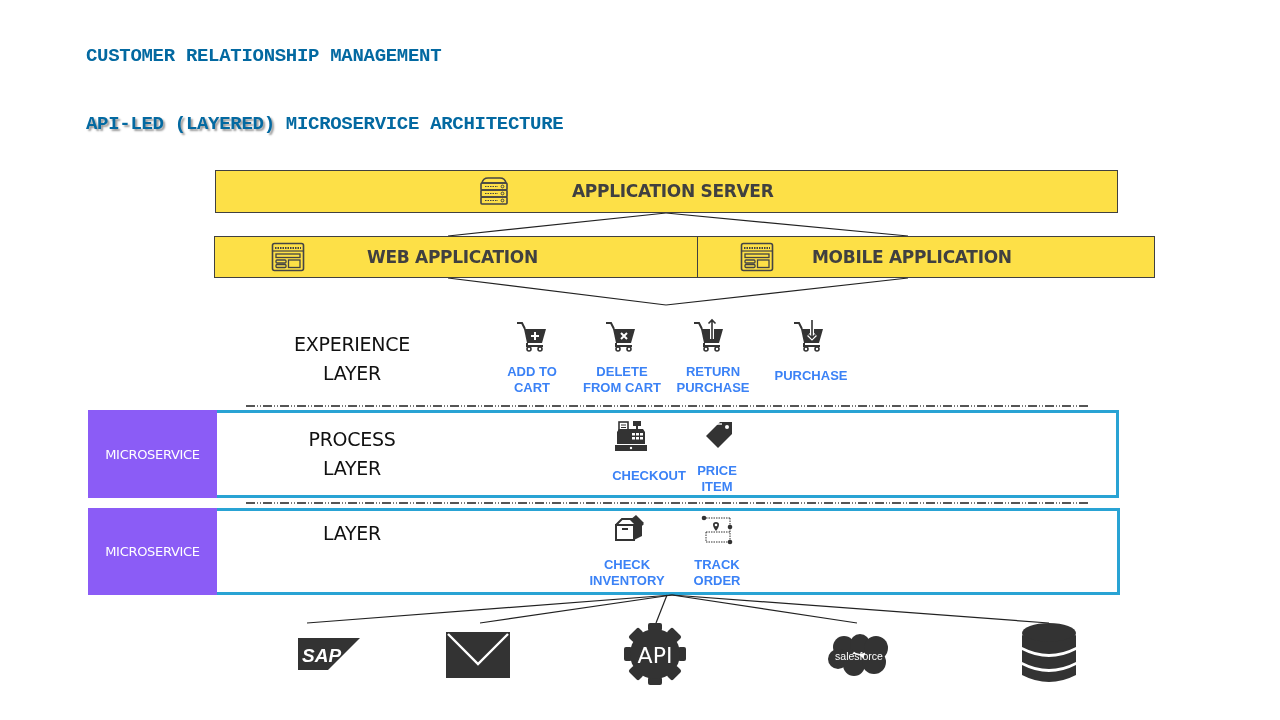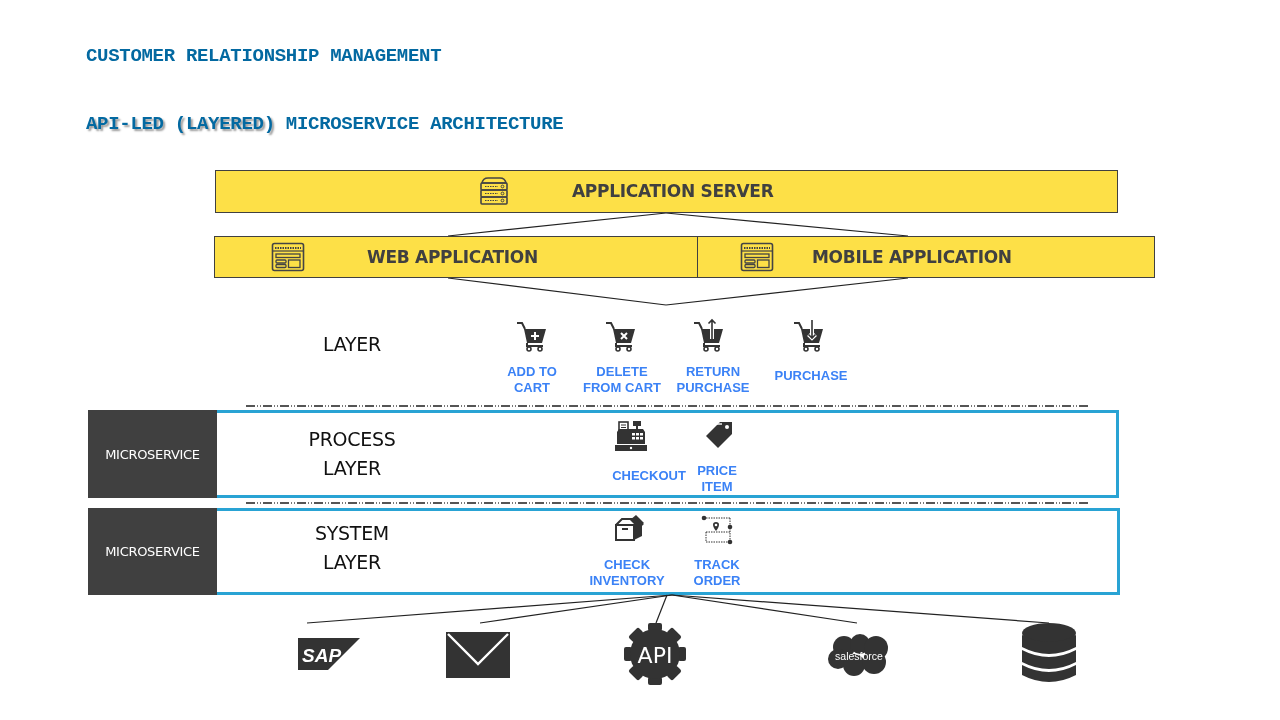--- a/index.html
+++ b/index.html
@@ -5,21 +5,21 @@
   html, body { margin:0; padding:0; background:#ffffff; }
   body { width:1280px; height:720px; position:relative; overflow:hidden; font-family:"Liberation Sans", sans-serif; color:#000; }
   .abs { position:absolute; }
   .title { font-family:Liberation Mono, monospace; font-weight:bold; font-size:19px; letter-spacing:-0.3px; color:#0369a1; }
   .title .shadow { text-shadow: 2px 2px 2px #9a9a9a; }
   .box { position:absolute; border:1px solid #404040; background:#fde047; box-sizing:border-box; }
   .box-label { position:absolute; font-family:"DejaVu Sans", sans-serif; font-weight:bold; font-size:17px; color:#404040; white-space:nowrap; letter-spacing:-0.3px; }
   .layer-label { position:absolute; font-family:"DejaVu Sans", sans-serif; font-size:19px; color:#111; text-align:center; line-height:29px; width:140px; letter-spacing:-0.3px; }
   .svc-label { position:absolute; font-family:Liberation Sans, sans-serif; font-weight:bold; font-size:13px; color:#3b82f6; text-align:center; line-height:16px; white-space:nowrap; }
   .layer-band { position:absolute; box-sizing:border-box; border:3px solid #29a3d4; background:#fff; }
-  .ms-tag { position:absolute; background:#404040; color:#fff; font-family:"DejaVu Sans", sans-serif; font-size:13px; display:flex; align-items:center; justify-content:center; letter-spacing:-0.3px; }
+  .ms-tag { position:absolute; background:#8b5cf6; color:#fff; font-family:"DejaVu Sans", sans-serif; font-size:13px; display:flex; align-items:center; justify-content:center; letter-spacing:-0.3px; }
   .dashline { position:absolute; height:2px; background: repeating-linear-gradient(90deg, #555 0 9px, transparent 9px 11px, #777 11px 12px, transparent 12px 14px, #777 14px 15px, transparent 15px 17px); }
   svg.ic { position:absolute; overflow:visible; }
 </style>
 </head>
 <body>
 
 <div class="abs title" style="left:86px; top:45px;">CUSTOMER RELATIONSHIP MANAGEMENT</div>
 <div class="abs title" style="left:86px; top:100px;margin-top:13px;">
   <span class="shadow">API-LED (LAYERED)</span>
   <span>MICROSERVICE ARCHITECTURE</span>
@@ -68,20 +68,21 @@
     <line x1="1.5" y1="9" x2="32.5" y2="9" stroke="#444" stroke-width="1.2"></line>
     <rect x="5" y="12" width="24" height="3.5" fill="none" stroke="#444" stroke-width="1.3"></rect>
     <rect x="5" y="18" width="10" height="3" rx="1" fill="none" stroke="#444" stroke-width="1.3"></rect>
     <rect x="5" y="22.5" width="10" height="3" rx="1" fill="none" stroke="#444" stroke-width="1.3"></rect>
     <rect x="17.5" y="18" width="11.5" height="7.5" fill="none" stroke="#444" stroke-width="1.3"></rect>
   </svg>
   <span class="box-label" style="left:114px; top:10px;">MOBILE APPLICATION</span>
 </div>
 
 <div class="layer-label" style="left:282px; top:330px;">
+  <div>EXPERIENCE</div>
   <div>LAYER</div>
 </div>
 
 <svg class="ic" style="left:515px; top:320px;" width="34" height="32" viewBox="0 0 34 32">
   <path d="M2 3 L7 3 L10 9" fill="none" stroke="#333" stroke-width="2"></path>
   <path d="M9 9 L31 9 L27 23 L12 23 Z" fill="#333"></path>
   <line x1="12" y1="23" x2="12" y2="26" stroke="#333" stroke-width="2"></line>
   <line x1="11" y1="26" x2="28" y2="26" stroke="#333" stroke-width="2"></line>
   <circle cx="14" cy="29" r="2" fill="none" stroke="#333" stroke-width="1.6"></circle>
   <circle cx="25" cy="29" r="2" fill="none" stroke="#333" stroke-width="1.6"></circle>
@@ -170,21 +171,20 @@
   <div>CHECKOUT</div>
 </div>
 <div class="svc-label" style="left:682px; top:463px; width:70px;">
   <div>PRICE</div>
   <div>ITEM</div>
 </div>
 
 <div class="layer-band" style="left:88px; top:508px; width:1032px; height:87px;"></div>
 <div class="ms-tag" style="left:88px; top:508px; width:129px; height:87px;">MICROSERVICE</div>
 <div class="layer-label" style="left:282px; top:519px;">
-  <div>SYSTEM</div>
   <div>LAYER</div>
 </div>
 
 <svg class="ic" style="left:612px; top:514px;" width="34" height="30" viewBox="0 0 34 30">
   <path d="M18 6 L24 1 L32 9 L26 14 Z" fill="#333"></path>
   <path d="M4 11 L10 5 L26 5 L31 11" fill="none" stroke="#333" stroke-width="2"></path>
   <rect x="4" y="11" width="18" height="15" fill="#fff" stroke="#333" stroke-width="2"></rect>
   <path d="M22 11 L30 11 L30 22 L22 26" fill="#333"></path>
   <line x1="10" y1="15" x2="16" y2="15" stroke="#333" stroke-width="2"></line>
 </svg>

